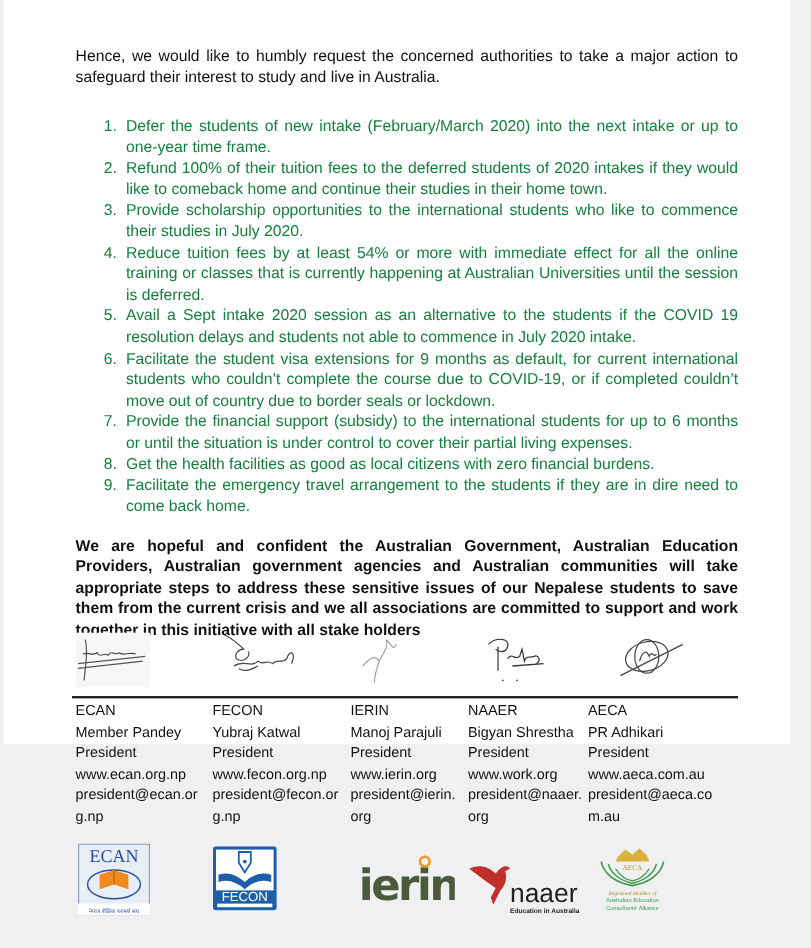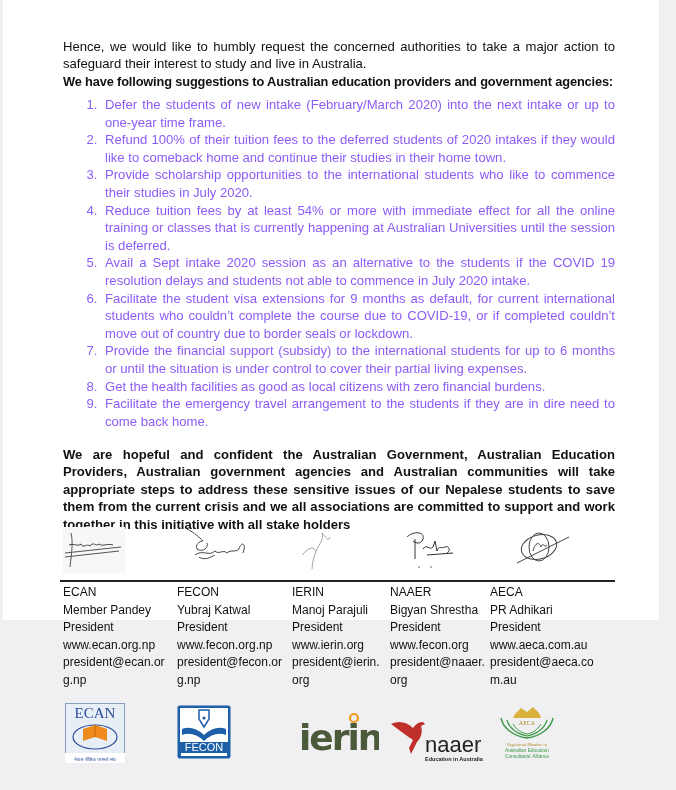--- a/index.html
+++ b/index.html
@@ -21,21 +21,21 @@
     position: absolute; left: 60px; width: 552px;
     font-size: 13.1px; line-height: 17.4px; color: #111;
     text-align: justify;
   }
   .intro { top: 38px; }
   .intro p { margin: 0; }
   .intro .bold { font-weight: bold; font-size: 12.8px; letter-spacing: -0.15px; }
   ol.suggestions {
     position: absolute; left: 60px; top: 96px; width: 552px;
     margin: 0; padding: 0 0 0 38px; box-sizing: border-box;
-    font-size: 13.1px; line-height: 17.6px; color: #8b5cf6;
+    font-size: 13.1px; line-height: 17.6px; color: #15803d;
     text-align: justify;
   }
   ol.suggestions li { padding-left: 4px; }
   .closing { top: 446px; }
   .closing p { margin: 0; font-weight: bold; }
 
   .sig-row { position: absolute; top: 527px; left: 60px; width: 560px; height: 48px; }
   .sig { position: absolute; top: 0; height: 46px; }
   .sig svg { width: 100%; height: 100%; }
 
@@ -54,21 +54,20 @@
   .logos { position: absolute; top: 700px; left: 0; width: 656px; height: 80px; }
   .logo { position: absolute; }
 </style>
 </head>
 <body>
 
 <div class="page">
 
   <div class="txt intro">
     <p>Hence, we would like to humbly request the concerned authorities to take a major action to safeguard their interest to study and live in Australia.</p>
-    <p class="bold">We have following suggestions to Australian education providers and government agencies:</p>
   </div>
 
   <ol class="suggestions">
     <li>Defer the students of new intake (February/March 2020) into the next intake or up to one-year time frame.</li>
     <li>Refund 100% of their tuition fees to the deferred students of 2020 intakes if they would like to comeback home and continue their studies in their home town.</li>
     <li>Provide scholarship opportunities to the international students who like to commence their studies in July 2020.</li>
     <li>Reduce tuition fees by at least 54% or more with immediate effect for all the online training or classes that is currently happening at Australian Universities until the session is deferred.</li>
     <li>Avail a Sept intake 2020 session as an alternative to the students if the COVID 19 resolution delays and students not able to commence in July 2020 intake.</li>
     <li>Facilitate the student visa extensions for 9 months as default, for current international students who couldn’t complete the course due to COVID-19, or if completed couldn’t move out of country due to border seals or lockdown.</li>
     <li>Provide the financial support (subsidy) to the international students for up to 6 months or until the situation is under control to cover their partial living expenses.</li>
@@ -147,21 +146,21 @@
       <div>Manoj Parajuli</div>
       <div>President</div>
       <div>www.ierin.org</div>
       <div>president@ierin.</div>
       <div>org</div>
     </div>
     <div class="contact-col" style="left:327px;">
       <div>NAAER</div>
       <div>Bigyan Shrestha</div>
       <div>President</div>
-      <div>www.fecon.org</div>
+      <div>www.work.org</div>
       <div>president@naaer.</div>
       <div>org</div>
     </div>
     <div class="contact-col" style="left:427px;">
       <div>AECA</div>
       <div>PR Adhikari</div>
       <div>President</div>
       <div class="u">www.aeca.com.au</div>
       <div>president@aeca.co</div>
       <div>m.au</div>

